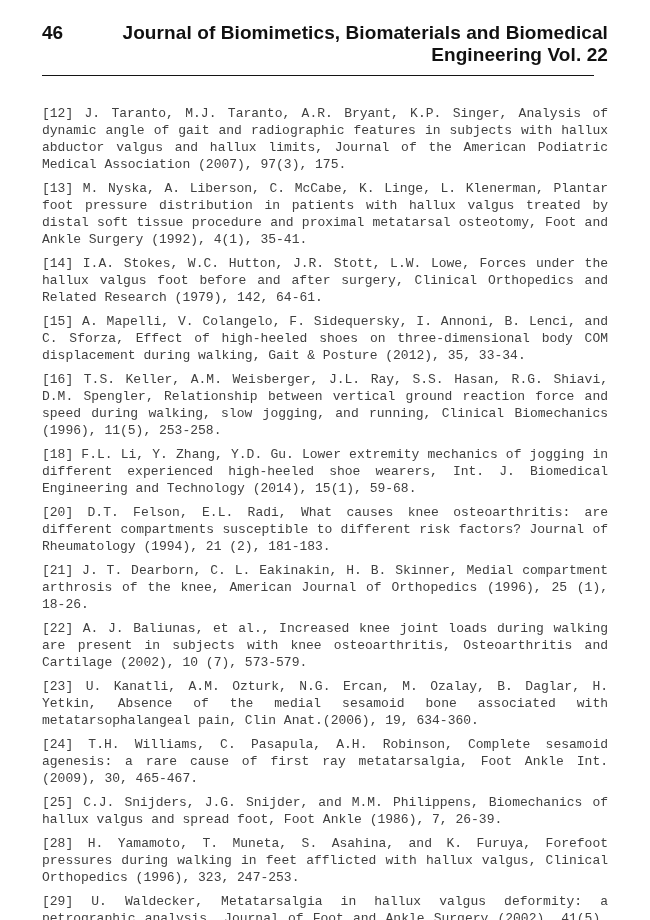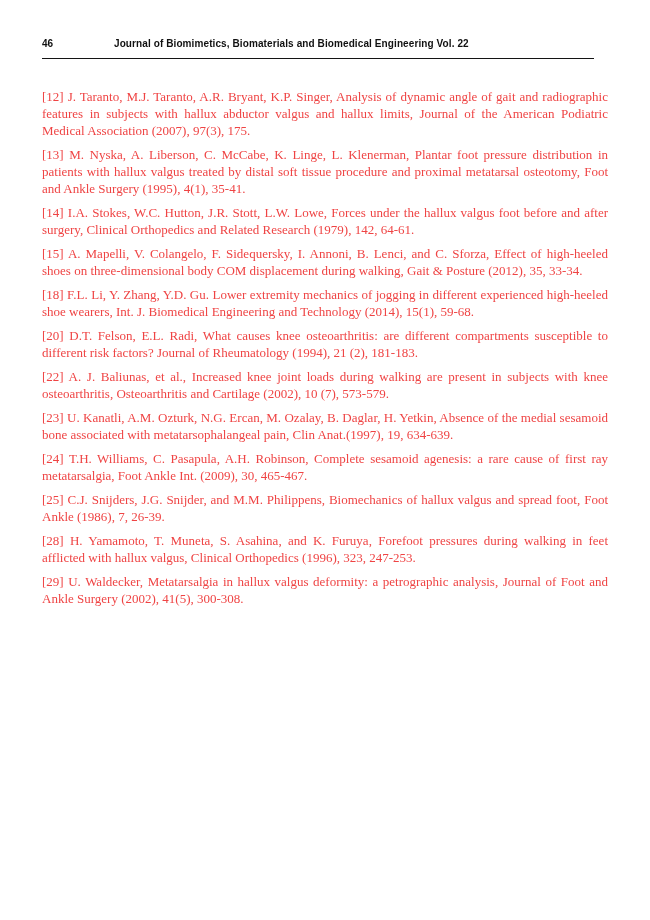--- a/index.html
+++ b/index.html
@@ -18,73 +18,75 @@
     width: 650px;
     height: 920px;
     padding: 22px 42px 30px 42px;
     background: #ffffff;
   }
   .header {
     display: flex;
     align-items: baseline;
     font-family: "Liberation Sans", sans-serif;
     font-weight: bold;
-    font-size: 10px;
+    font-size: 19px;
     color: #111111;
   }
   .page-num {
     width: 72px;
     flex: 0 0 auto;
     text-align: left;
   }
   .journal-title {
     flex: 1 1 auto;
-    text-align: left;
+    text-align: right;
     letter-spacing: 0.1px;
-    margin-top: 16px;
   }
   .header-rule {
     border: none;
     border-top: 1.6px solid #141414;
     margin: 9px 14px 0 0;
     height: 0;
   }
   .refs {
     margin-top: 29px;
     font-family: "Liberation Serif", serif;
     font-size: 13px;
     line-height: 17px;
   }
   .ref {
     margin: 0 0 7px 0;
     text-align: justify;
     text-justify: inter-word;
-    color: #ef4444;
+    color: #404040;
+    font-family: Liberation Mono, monospace;
   }
   .ref:last-child { margin-bottom: 8px; }
 </style>
 </head>
 <body>
 
 <div class="page">
 
   <div class="header">
     <span class="page-num">46</span>
     <span class="journal-title">Journal of Biomimetics, Biomaterials and Biomedical Engineering Vol. 22</span>
   </div>
   <div class="header-rule"></div>
 
   <div class="refs">
     <p class="ref">[12] J. Taranto, M.J. Taranto, A.R. Bryant, K.P. Singer, Analysis of dynamic angle of gait and radiographic features in subjects with hallux abductor valgus and hallux limits, Journal of the American Podiatric Medical Association (2007), 97(3), 175.</p>
-    <p class="ref">[13] M. Nyska, A. Liberson, C. McCabe, K. Linge, L. Klenerman, Plantar foot pressure distribution in patients with hallux valgus treated by distal soft tissue procedure and proximal metatarsal osteotomy, Foot and Ankle Surgery (1995), 4(1), 35-41.</p>
+    <p class="ref">[13] M. Nyska, A. Liberson, C. McCabe, K. Linge, L. Klenerman, Plantar foot pressure distribution in patients with hallux valgus treated by distal soft tissue procedure and proximal metatarsal osteotomy, Foot and Ankle Surgery (1992), 4(1), 35-41.</p>
     <p class="ref">[14] I.A. Stokes, W.C. Hutton, J.R. Stott, L.W. Lowe, Forces under the hallux valgus foot before and after surgery, Clinical Orthopedics and Related Research (1979), 142, 64-61.</p>
     <p class="ref">[15] A. Mapelli, V. Colangelo, F. Sidequersky, I. Annoni, B. Lenci, and C. Sforza, Effect of high-heeled shoes on three-dimensional body COM displacement during walking, Gait &amp; Posture (2012), 35, 33-34.</p>
+    <p class="ref">[16] T.S. Keller, A.M. Weisberger, J.L. Ray, S.S. Hasan, R.G. Shiavi, D.M. Spengler, Relationship between vertical ground reaction force and speed during walking, slow jogging, and running, Clinical Biomechanics (1996), 11(5), 253-258.</p>
     <p class="ref">[18] F.L. Li, Y. Zhang, Y.D. Gu. Lower extremity mechanics of jogging in different experienced high-heeled shoe wearers, Int. J. Biomedical Engineering and Technology (2014), 15(1), 59-68.</p>
     <p class="ref">[20] D.T. Felson, E.L. Radi, What causes knee osteoarthritis: are different compartments susceptible to different risk factors? Journal of Rheumatology (1994), 21 (2), 181-183.</p>
+    <p class="ref">[21] J. T. Dearborn, C. L. Eakinakin, H. B. Skinner, Medial compartment arthrosis of the knee, American Journal of Orthopedics (1996), 25 (1), 18-26.</p>
     <p class="ref">[22] A. J. Baliunas, et al., Increased knee joint loads during walking are present in subjects with knee osteoarthritis, Osteoarthritis and Cartilage (2002), 10 (7), 573-579.</p>
-    <p class="ref">[23] U. Kanatli, A.M. Ozturk, N.G. Ercan, M. Ozalay, B. Daglar, H. Yetkin, Absence of the medial sesamoid bone associated with metatarsophalangeal pain, Clin Anat.(1997), 19, 634-639.</p>
+    <p class="ref">[23] U. Kanatli, A.M. Ozturk, N.G. Ercan, M. Ozalay, B. Daglar, H. Yetkin, Absence of the medial sesamoid bone associated with metatarsophalangeal pain, Clin Anat.(2006), 19, 634-360.</p>
     <p class="ref">[24] T.H. Williams, C. Pasapula, A.H. Robinson, Complete sesamoid agenesis: a rare cause of first ray metatarsalgia, Foot Ankle Int. (2009), 30, 465-467.</p>
     <p class="ref">[25] C.J. Snijders, J.G. Snijder, and M.M. Philippens, Biomechanics of hallux valgus and spread foot, Foot Ankle (1986), 7, 26-39.</p>
     <p class="ref">[28] H. Yamamoto, T. Muneta, S. Asahina, and K. Furuya, Forefoot pressures during walking in feet afflicted with hallux valgus, Clinical Orthopedics (1996), 323, 247-253.</p>
     <p class="ref">[29] U. Waldecker, Metatarsalgia in hallux valgus deformity: a petrographic analysis, Journal of Foot and Ankle Surgery (2002), 41(5), 300-308.</p>
   </div>
 
 </div>
 
 </body></html>

